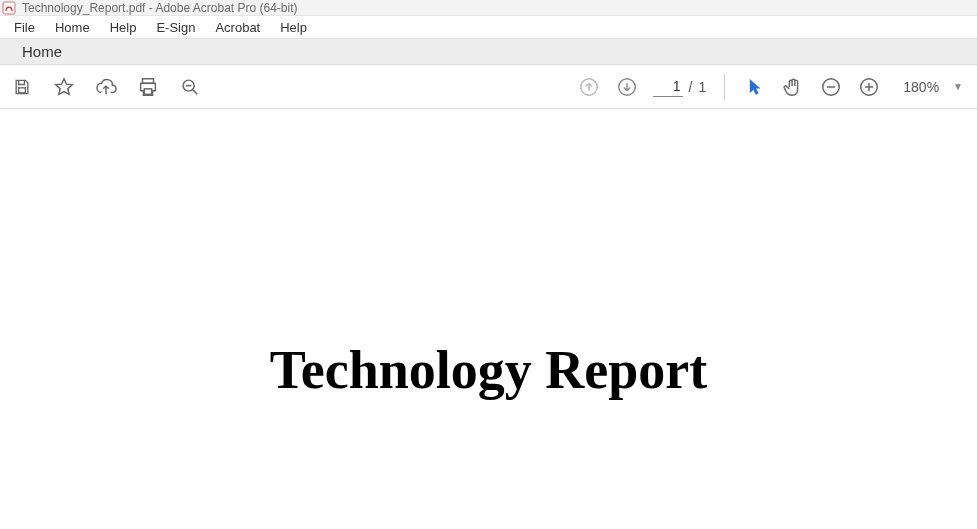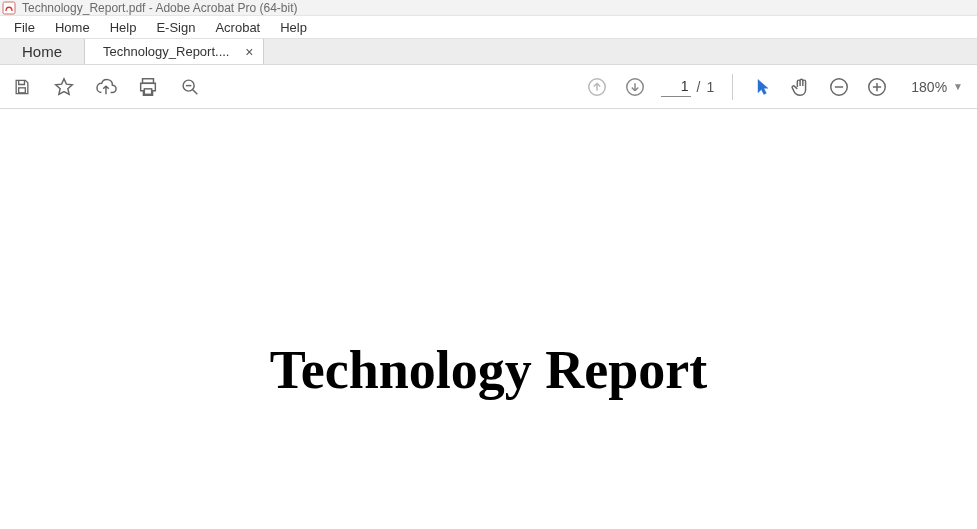--- a/index.html
+++ b/index.html
@@ -121,21 +121,21 @@
   }
   .sep-vert {
     width: 1px;
     height: 26px;
     background: #ccc;
     margin: 0 4px;
   }
   .zoom-display {
     display: flex;
     align-items: center;
-    gap: 6px;
+    gap: 14px;
     font-size: 14px;
     color: #555;
     padding: 0 4px 0 8px;
     cursor: pointer;
   }
   .zoom-display .caret {
     font-size: 10px;
     color: #888;
   }
   .doc-viewport {
@@ -180,24 +180,20 @@
   <span class="menu-item">File</span>
   <span class="menu-item">Home</span>
   <span class="menu-item">Help</span>
   <span class="menu-item">E-Sign</span>
   <span class="menu-item">Acrobat</span>
   <span class="menu-item">Help</span>
 </div>
 
 <div class="tabstrip">
   <div class="nav-tab">Home</div>
-  <div class="doc-tab">
-    <span>Technology_Report....</span>
-    <span class="close-x">×</span>
-  </div>
 </div>
 
 <div class="toolbar">
   <div class="group-left">
     <span class="icon-btn">
       <svg width="20" height="20" viewBox="0 0 24 24" fill="none" stroke="#666" stroke-width="1.6">
           <path d="M5 4h11l3 3v13H5z"></path>
           <path d="M8 4v5h7V4"></path>
           <rect x="8" y="13" width="8" height="6"></rect>
         </svg>

